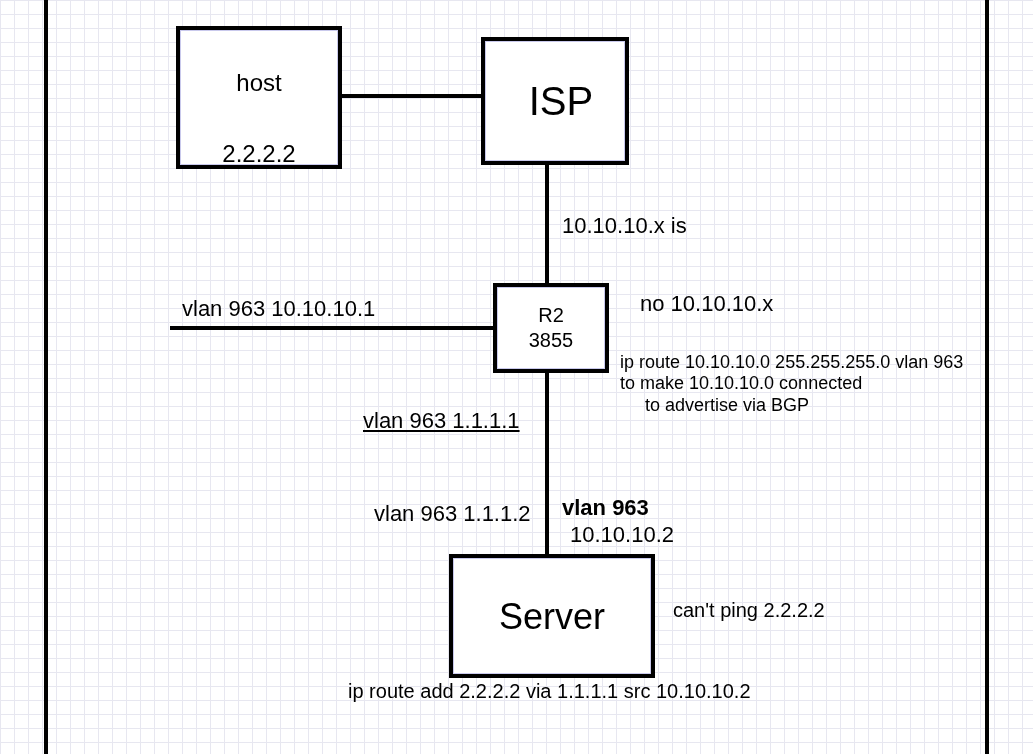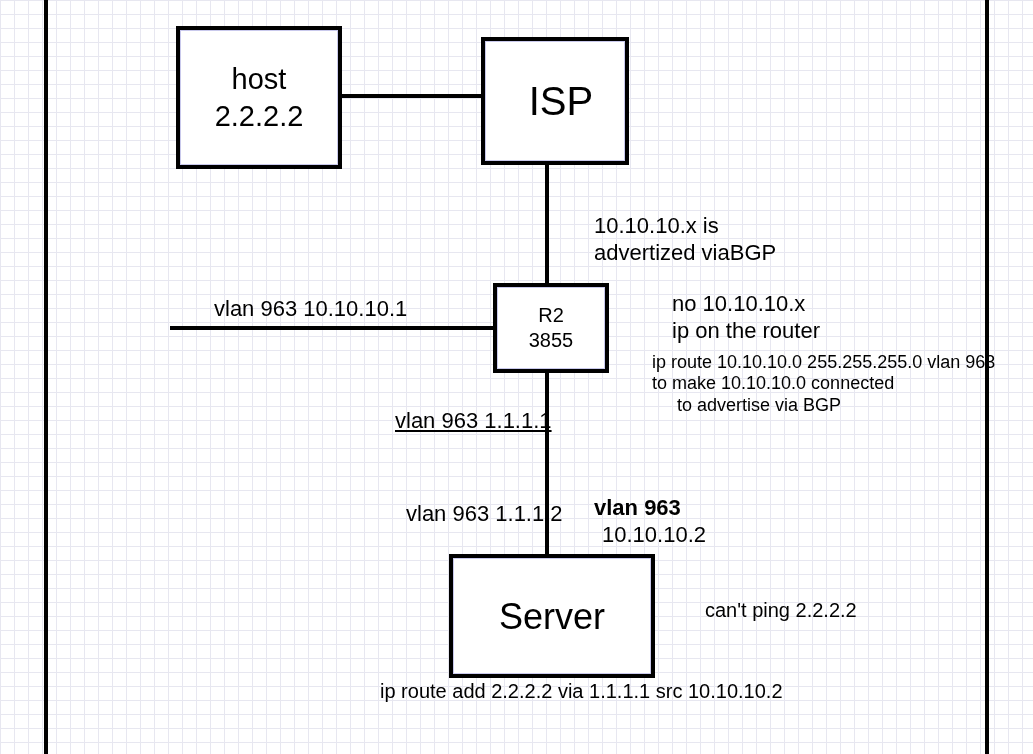--- a/index.html
+++ b/index.html
@@ -45,23 +45,22 @@
     position: absolute;
     inset: 0;
     pointer-events: none;
     
     box-shadow: inset 0 0 0 1px rgba(40,40,180,0.25);
   }
   .lbl {
     position: absolute;
     color: #000;
     white-space: pre;
-    margin-left: 32px;
   }
-  .f24 { font-size: 29px; }
+  .f24 { font-size: 24px; margin-top: 41px; }
   .f22 { font-size: 22px; }
   .f20 { font-size: 20px; }
   .f18 { font-size: 18px; }
   .f40 { font-size: 40px; font-weight: 400; }
   .f38 { font-size: 38px; font-weight: 400; }
   .f36 { font-size: 36px; font-weight: 400; }
 
   .line-h, .line-v {
     position: absolute;
     background: #000;
@@ -97,26 +96,24 @@
   <div class="box hatched" style="left:493px; top:283px; width:108px; height:82px;">
     <span class="f20">R2</span>
     <span class="f20">3855</span>
   </div>
 
   <div class="box hatched" style="left:449px; top:554px; width:198px; height:116px;">
     <span class="f36">Server</span>
   </div>
 
   <div class="lbl f22" style="left:562px; top:213px;">10.10.10.x is</div>
-  <div class="lbl f22" style="left:562px; top:240px;">advertized viaBGP</div>
 
   <div class="lbl f22" style="left:182px; top:296px;">vlan 963 10.10.10.1</div>
 
   <div class="lbl f22" style="left:640px; top:291px;">no 10.10.10.x</div>
-  <div class="lbl f22" style="left:640px; top:318px;">ip on the router</div>
 
   <div class="lbl f18" style="left:620px; top:352px;">ip route 10.10.10.0 255.255.255.0 vlan 963</div>
   <div class="lbl f18" style="left:620px; top:373px;">to make 10.10.10.0 connected</div>
   <div class="lbl f18" style="left:645px; top:395px;">to advertise via BGP</div>
 
   <div class="lbl f22" style="left:363px; top:408px;text-decoration:underline;">vlan 963 1.1.1.1</div>
   <div class="lbl f22" style="left:374px; top:501px;">vlan 963 1.1.1.2</div>
 
   <div class="lbl f22" style="left:562px; top:495px;font-weight:bold;">vlan 963</div>
   <div class="lbl f22" style="left:570px; top:522px;">10.10.10.2</div>

